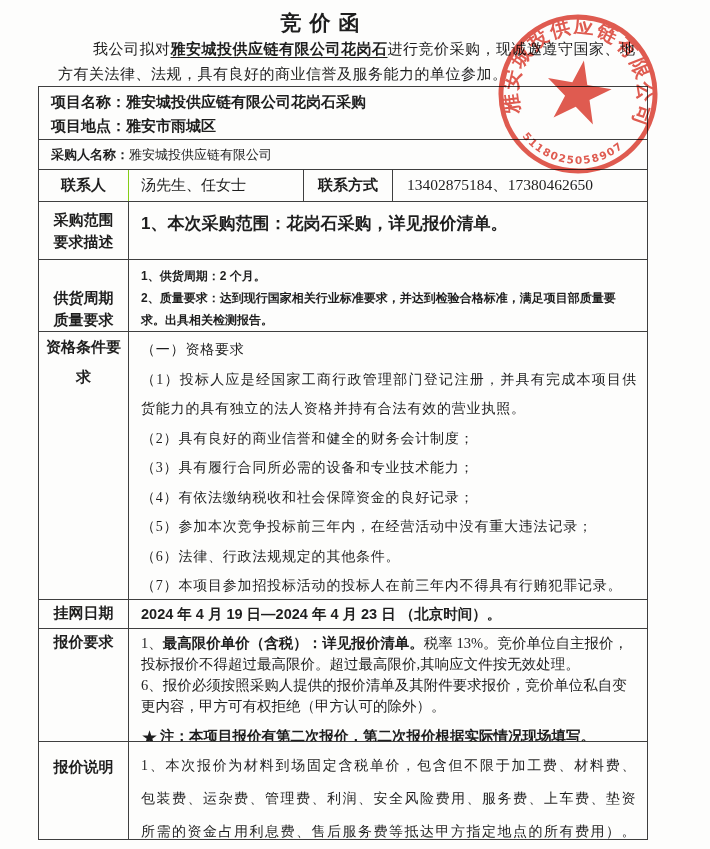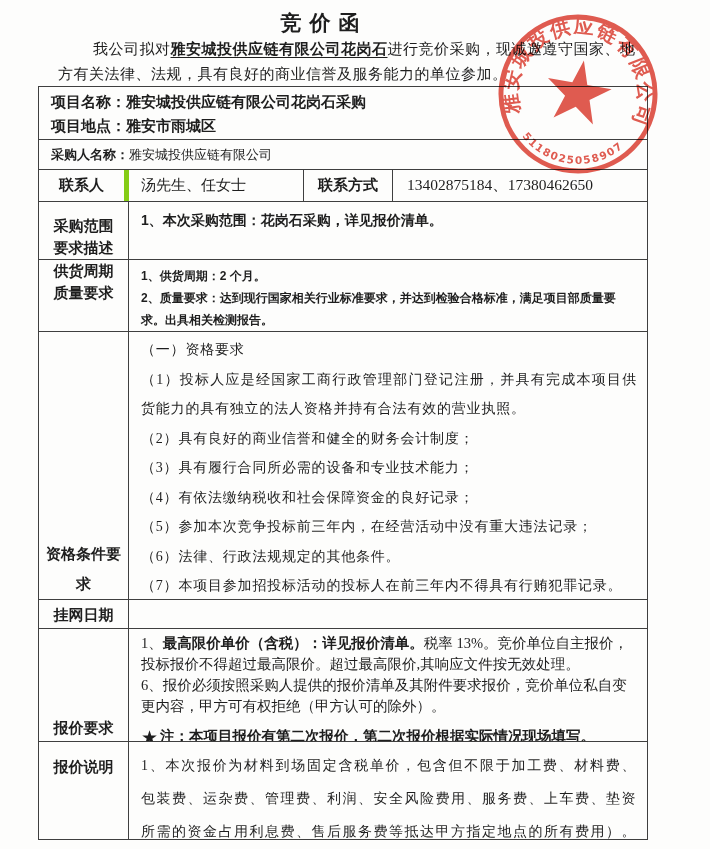--- a/index.html
+++ b/index.html
@@ -24,42 +24,42 @@
   }
   .doc-table{
     position:absolute;left:38px;top:86px;width:610px;
     border:1px solid #3f3f3f;box-sizing:border-box;background:transparent;
   }
   .row{display:flex;border-top:1px solid #3f3f3f;box-sizing:border-box;}
   .row:first-child{border-top:none;}
   .cell{box-sizing:border-box;overflow:hidden;}
   .label-cell{
     width:90px;flex:0 0 90px;border-right:1px solid #3f3f3f;
-    display:flex;flex-direction:column;align-items:center;justify-content:flex-end;
+    display:flex;flex-direction:column;align-items:center;justify-content:flex-start;
     font-family:"Liberation Sans","DejaVu Sans",sans-serif;
     font-weight:bold;font-size:15px;text-align:center;line-height:26px;
   }
   .content-cell{flex:1 1 auto;padding:0 10px 0 12px;}
   .bold-sans{font-family:"Liberation Sans","DejaVu Sans",sans-serif;font-weight:bold;}
   
   .r-project{height:52px;}
   .r-project .content-cell{padding-top:3px;line-height:24px;font-size:15px;}
   .r-purchaser{height:30px;display:flex;align-items:center;}
   .r-purchaser .content-cell{font-size:13px;line-height:28px;}
   .r-contact{height:32px;}
-  .c-person-label{width:90px;flex:0 0 90px;border-right:5px solid #84cc16;}
+  .c-person-label{width:90px;flex:0 0 90px;border-right:1px solid #84cc16;}
   .c-person-value{width:175px;flex:0 0 175px;border-right:1px solid #3f3f3f;padding:0 0 0 12px;display:flex;align-items:center;font-size:15px;}
   .c-method-label{width:89px;flex:0 0 89px;border-right:1px solid #3f3f3f;}
   .c-method-value{flex:1 1 auto;padding-left:14px;display:flex;align-items:center;font-size:15.5px;}
   .center-lab{display:flex;align-items:center;justify-content:center;font-family:"Liberation Sans","DejaVu Sans",sans-serif;font-weight:bold;font-size:15px;}
   .r-scope{height:58px;}
-  .r-scope .label-cell{justify-content:flex-end;line-height:22px;}
-  .r-scope .content-cell{padding-top:10px;font-size:14px;}
+  .r-scope .label-cell{justify-content:center;line-height:22px;}
+  .r-scope .content-cell{padding-top:10px;font-size:17px;}
   .r-supply{height:72px;}
-  .r-supply .label-cell{justify-content:flex-start;line-height:22px;}
+  .r-supply .label-cell{justify-content:flex-end;line-height:22px;}
   .r-supply .content-cell{padding-top:5px;font-size:12px;line-height:22px;}
   .r-qual{height:268px;}
   .r-qual .label-cell{line-height:30px;}
   .r-qual .content-cell{padding-top:3px;font-size:14px;letter-spacing:.8px;line-height:29.5px;text-align:justify;}
   .r-qual p{margin:0;}
   .r-date{height:29px;}
   .r-date .content-cell{display:flex;align-items:center;font-size:14.5px;}
   .r-quotereq{height:113px;}
   .r-quotereq .content-cell{padding-top:4px;font-size:14.5px;line-height:21px;}
   .r-quotereq .note-line{margin-top:9px;display:flex;align-items:center;}
@@ -131,20 +131,21 @@
         <p>（3）具有履行合同所必需的设备和专业技术能力；</p>
         <p>（4）有依法缴纳税收和社会保障资金的良好记录；</p>
         <p>（5）参加本次竞争投标前三年内，在经营活动中没有重大违法记录；</p>
         <p>（6）法律、行政法规规定的其他条件。</p>
         <p>（7）本项目参加招投标活动的投标人在前三年内不得具有行贿犯罪记录。</p>
       </div>
     </div>
 
     <div class="row r-date">
       <div class="cell label-cell">挂网日期</div>
+      <div class="cell content-cell bold-sans">2024 年 4 月 19 日—2024 年 4 月 23 日 （北京时间）。</div>
     </div>
 
     <div class="row r-quotereq">
       <div class="cell label-cell">报价要求</div>
       <div class="cell content-cell">
         <div><span>1、</span><span class="bold-sans">最高限价单价（含税）：详见报价清单。</span><span>税率 13%。竞价单位自主报价，投标报价不得超过最高限价。超过最高限价,其响应文件按无效处理。</span></div>
         <div>6、报价必须按照采购人提供的报价清单及其附件要求报价，竞价单位私自变更内容，甲方可有权拒绝（甲方认可的除外）。</div>
         <div class="note-line bold-sans">
             <span class="star">★</span>
             <span>注：本项目报价有第二次报价，第二次报价根据实际情况现场填写。</span>

